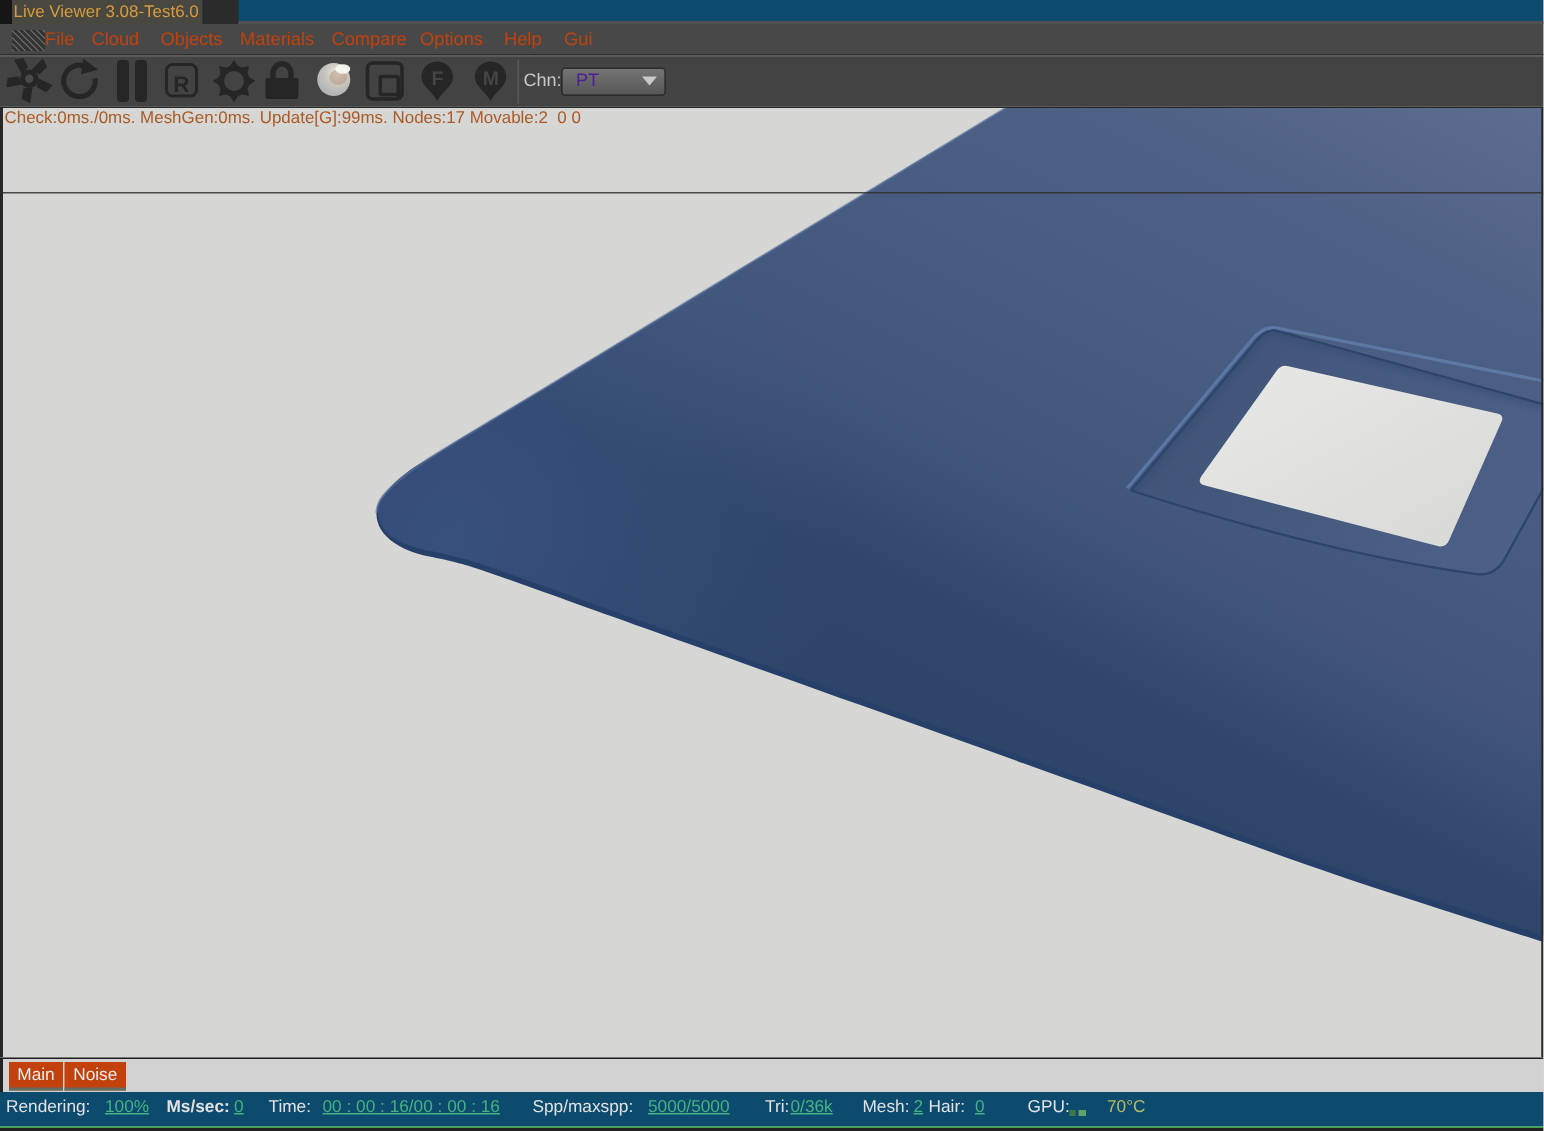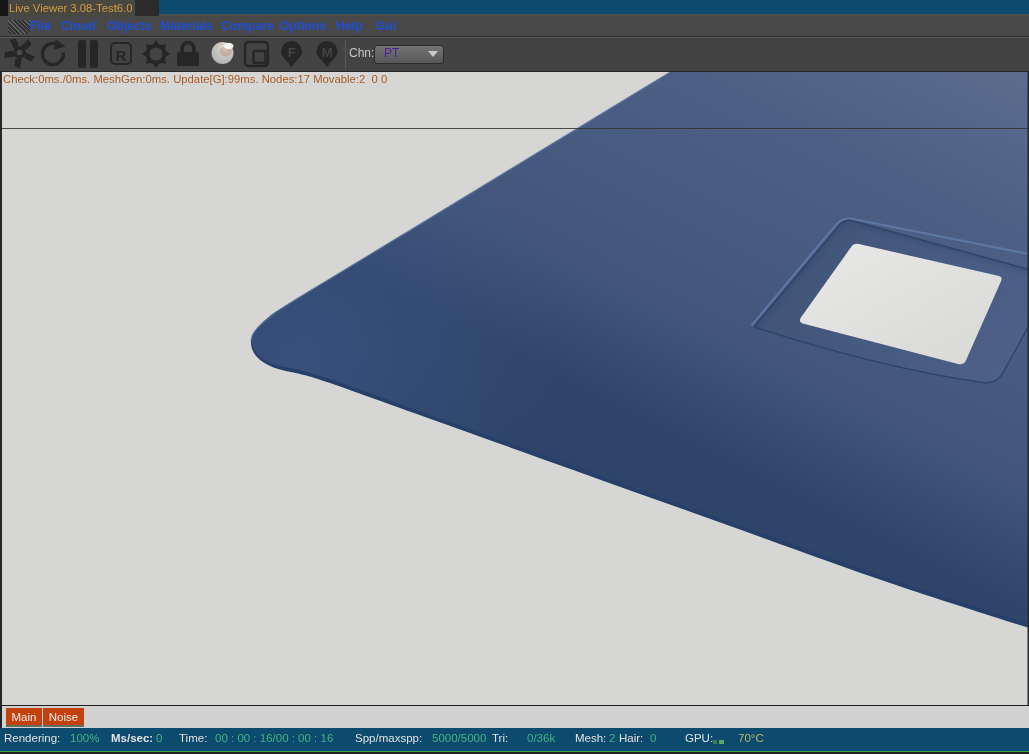--- a/index.html
+++ b/index.html
@@ -10,21 +10,21 @@
   #titlebar{left:0;top:0;width:1029px;height:16px;background:#0c4a6e;}
   #titlebar .corner{left:0;top:0;width:8px;height:16px;background:#161616;}
   #titlebar .tab{left:8px;top:0;width:127px;height:16px;background:#484840;}
   #titlebar .after{left:135px;top:0;width:24px;height:16px;background:#2b2b2b;}
   #titlebar .ttext{left:9px;top:2px;font-size:11.3px;color:#d89a3e;white-space:nowrap;}
   #titlebar .bevel{left:159px;top:14px;width:870px;height:2px;background:#505050;}
   
   #menubar{left:0;top:16px;width:1029px;height:21px;background:#484848;}
   #menubar .grip{left:8px;top:4px;width:22px;height:14px;
      background:repeating-linear-gradient(45deg,#606060 0 1px,#343434 1px 3px);}
-  .mi{position:absolute;top:19px;font-size:12.2px;color:#1d4ed8;white-space:nowrap;font-weight:bold;}
+  .mi{position:absolute;top:19px;font-size:12.2px;color:#c2410c;white-space:nowrap;}
   #menusep{left:0;top:36px;width:1029px;height:1px;background:#2f2f2f;}
   #menusep2{left:0;top:37px;width:1029px;height:1px;background:#585858;}
   
   #toolbar{left:0;top:38px;width:1029px;height:33px;background:#434343;}
   #toolbaredge{left:0;top:71px;width:1029px;height:1px;background:#282828;}
   #chnlabel{left:349px;top:46px;font-size:12px;color:#c9c9c9;}
   #chnbox{left:374px;top:45px;width:68px;height:17px;border-radius:3px;
      border:1px solid #2c2c2c;background:linear-gradient(#747474,#575757);}
   #chntext{left:384px;top:46px;font-size:12px;color:#4c1d95;}
   #chnarrow{left:428px;top:51px;width:0;height:0;border-left:5px solid transparent;
@@ -36,21 +36,21 @@
   #tabstrip{left:0;top:706px;width:1029px;height:22px;background:#d2d2d2;}
   #tabstrip .ledge{left:0;top:0;width:2px;height:22px;background:#222;}
   .tab2{position:absolute;top:2px;height:17px;background:#c2410c;color:#ececec;
         font-size:11.5px;text-align:center;line-height:18px;
         border-bottom:2px solid #5f6f64;}
   #tabmain{left:6px;width:36px;}
   #tabnoise{left:43px;width:41px;}
   
   #statusbar{left:0;top:728px;width:1029px;height:23px;background:#0c4a6e;}
   #statusbar span{position:absolute;top:4px;font-size:11.5px;white-space:nowrap;}
-  .w{color:#e2e2e2;} .g{color:#44b381;} .y{color:#b5bc66;}
+  .w{color:#e2e2e2;} .g{color:#44b381;text-decoration:underline;} .y{color:#b5bc66;}
   #greenline{left:0;top:751px;width:1029px;height:1px;background:#3da343;}
   #bottomedge{left:0;top:752px;width:1029px;height:2px;background:#212121;}
 </style>
 </head>
 <body>
 
   <div id="titlebar" class="abs">
     <div class="corner abs"></div>
     <div class="tab abs"></div>
     <div class="after abs"></div>
@@ -221,21 +221,21 @@
   </div>
   <div id="statusbar" class="abs">
     <span class="w" style="left:4px;">Rendering:</span>
     <span class="g" style="left:70px;">100%</span>
     <span class="w" style="left:111px;font-weight:bold;">Ms/sec:</span>
     <span class="g" style="left:156px;">0</span>
     <span class="w" style="left:179px;">Time:</span>
     <span class="g" style="left:215px;">00 : 00 : 16/00 : 00 : 16</span>
     <span class="w" style="left:355px;">Spp/maxspp:</span>
     <span class="g" style="left:432px;">5000/5000</span>
-    <span class="w" style="left:492px;">Tri:</span>
+    <span class="w" style="left:510px;">Tri:</span>
     <span class="g" style="left:527px;">0/36k</span>
     <span class="w" style="left:575px;">Mesh:</span>
     <span class="g" style="left:609px;">2</span>
     <span class="w" style="left:619px;">Hair:</span>
     <span class="g" style="left:650px;">0</span>
     <span class="w" style="left:685px;">GPU:</span>
     <span class="y" style="left:738px;">70°C</span>
   </div>
   <div class="abs" style="left:713px;top:740px;width:4px;height:4px;background:#3f7a48;"></div>
   <div class="abs" style="left:719px;top:740px;width:5px;height:4px;background:#5fa569;"></div>

